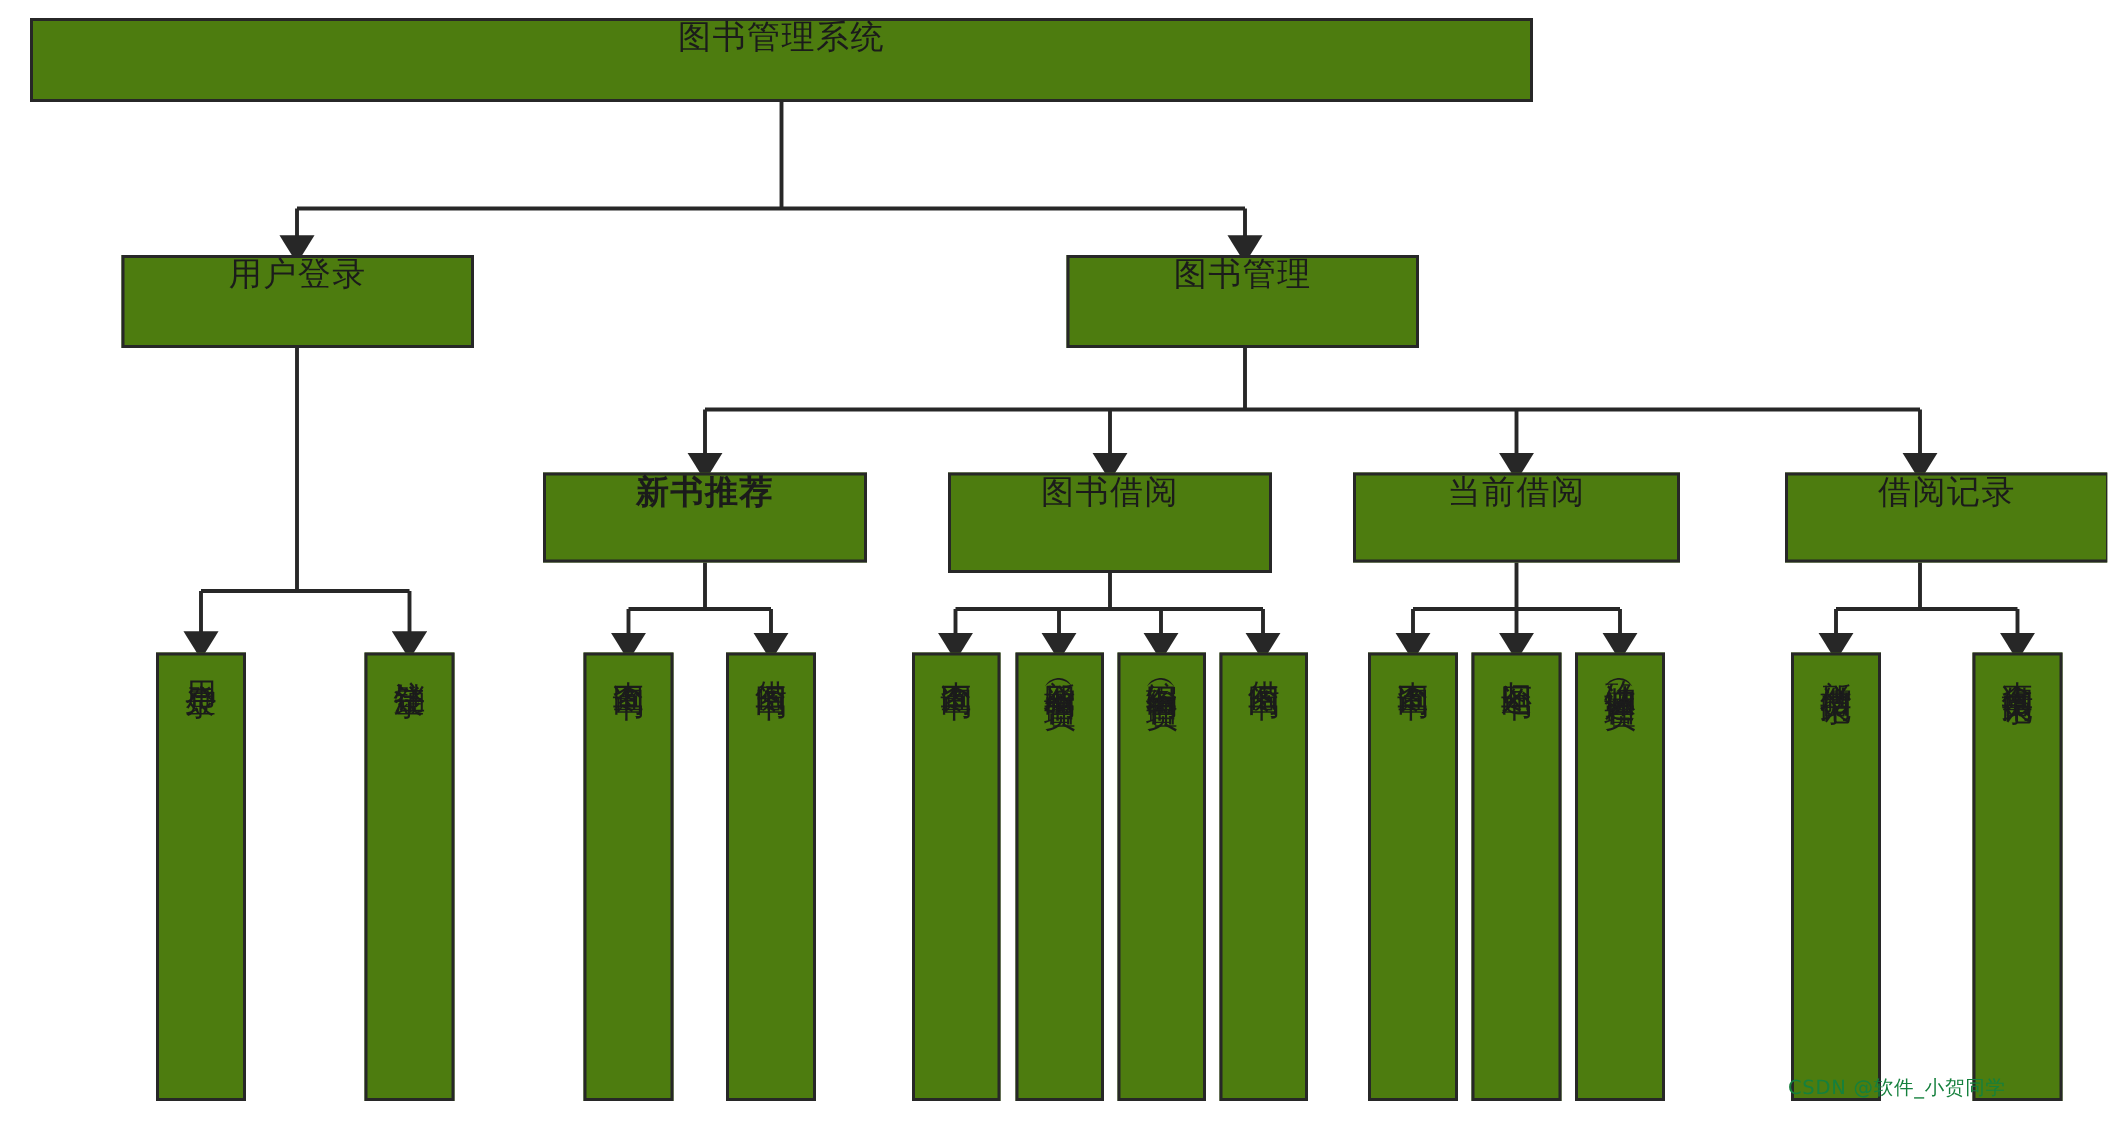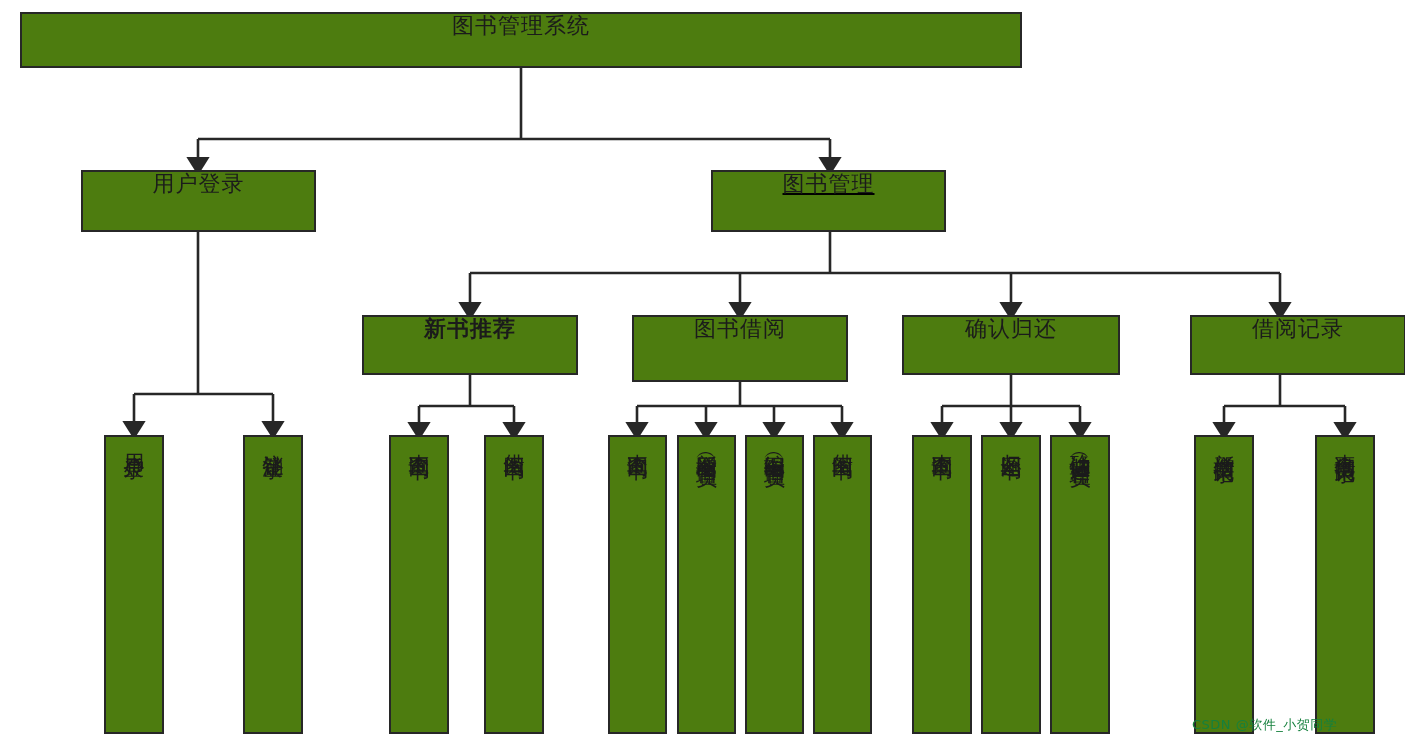--- a/index.html
+++ b/index.html
@@ -112,31 +112,31 @@
     </g>
   </svg>
 
   <div id="nodes-layer">
       <div class="node-box" style="left: 20px; top: 12px; width: 1002px; height: 56px;">
         <span class="node-label-h">图书管理系统</span>
       </div>
       <div class="node-box" style="left: 81px; top: 170px; width: 235px; height: 62px;">
         <span class="node-label-h">用户登录</span>
       </div>
-      <div class="node-box" style="left: 711px; top: 170px; width: 235px; height: 62px; text-decoration: underline;">
+      <div class="node-box" style="left: 711px; top: 170px; width: 235px; height: 62px;">
         <span class="node-label-h">图书管理</span>
       </div>
       <div class="node-box" style="left: 362px; top: 315px; width: 216px; height: 60px; font-weight: bold;">
         <span class="node-label-h">新书推荐</span>
       </div>
       <div class="node-box" style="left: 632px; top: 315px; width: 216px; height: 67px;">
         <span class="node-label-h">图书借阅</span>
       </div>
       <div class="node-box" style="left: 902px; top: 315px; width: 218px; height: 60px;">
-        <span class="node-label-h">确认归还</span>
+        <span class="node-label-h">当前借阅</span>
       </div>
       <div class="node-box" style="left: 1190px; top: 315px; width: 216px; height: 60px;">
         <span class="node-label-h">借阅记录</span>
       </div>
       <div class="node-box" style="left: 104px; top: 435px; width: 60px; height: 299px;">
         <span class="node-label-v">用户登录</span>
       </div>
       <div class="node-box" style="left: 243px; top: 435px; width: 60px; height: 299px;">
         <span class="node-label-v">注销登录</span>
       </div>

